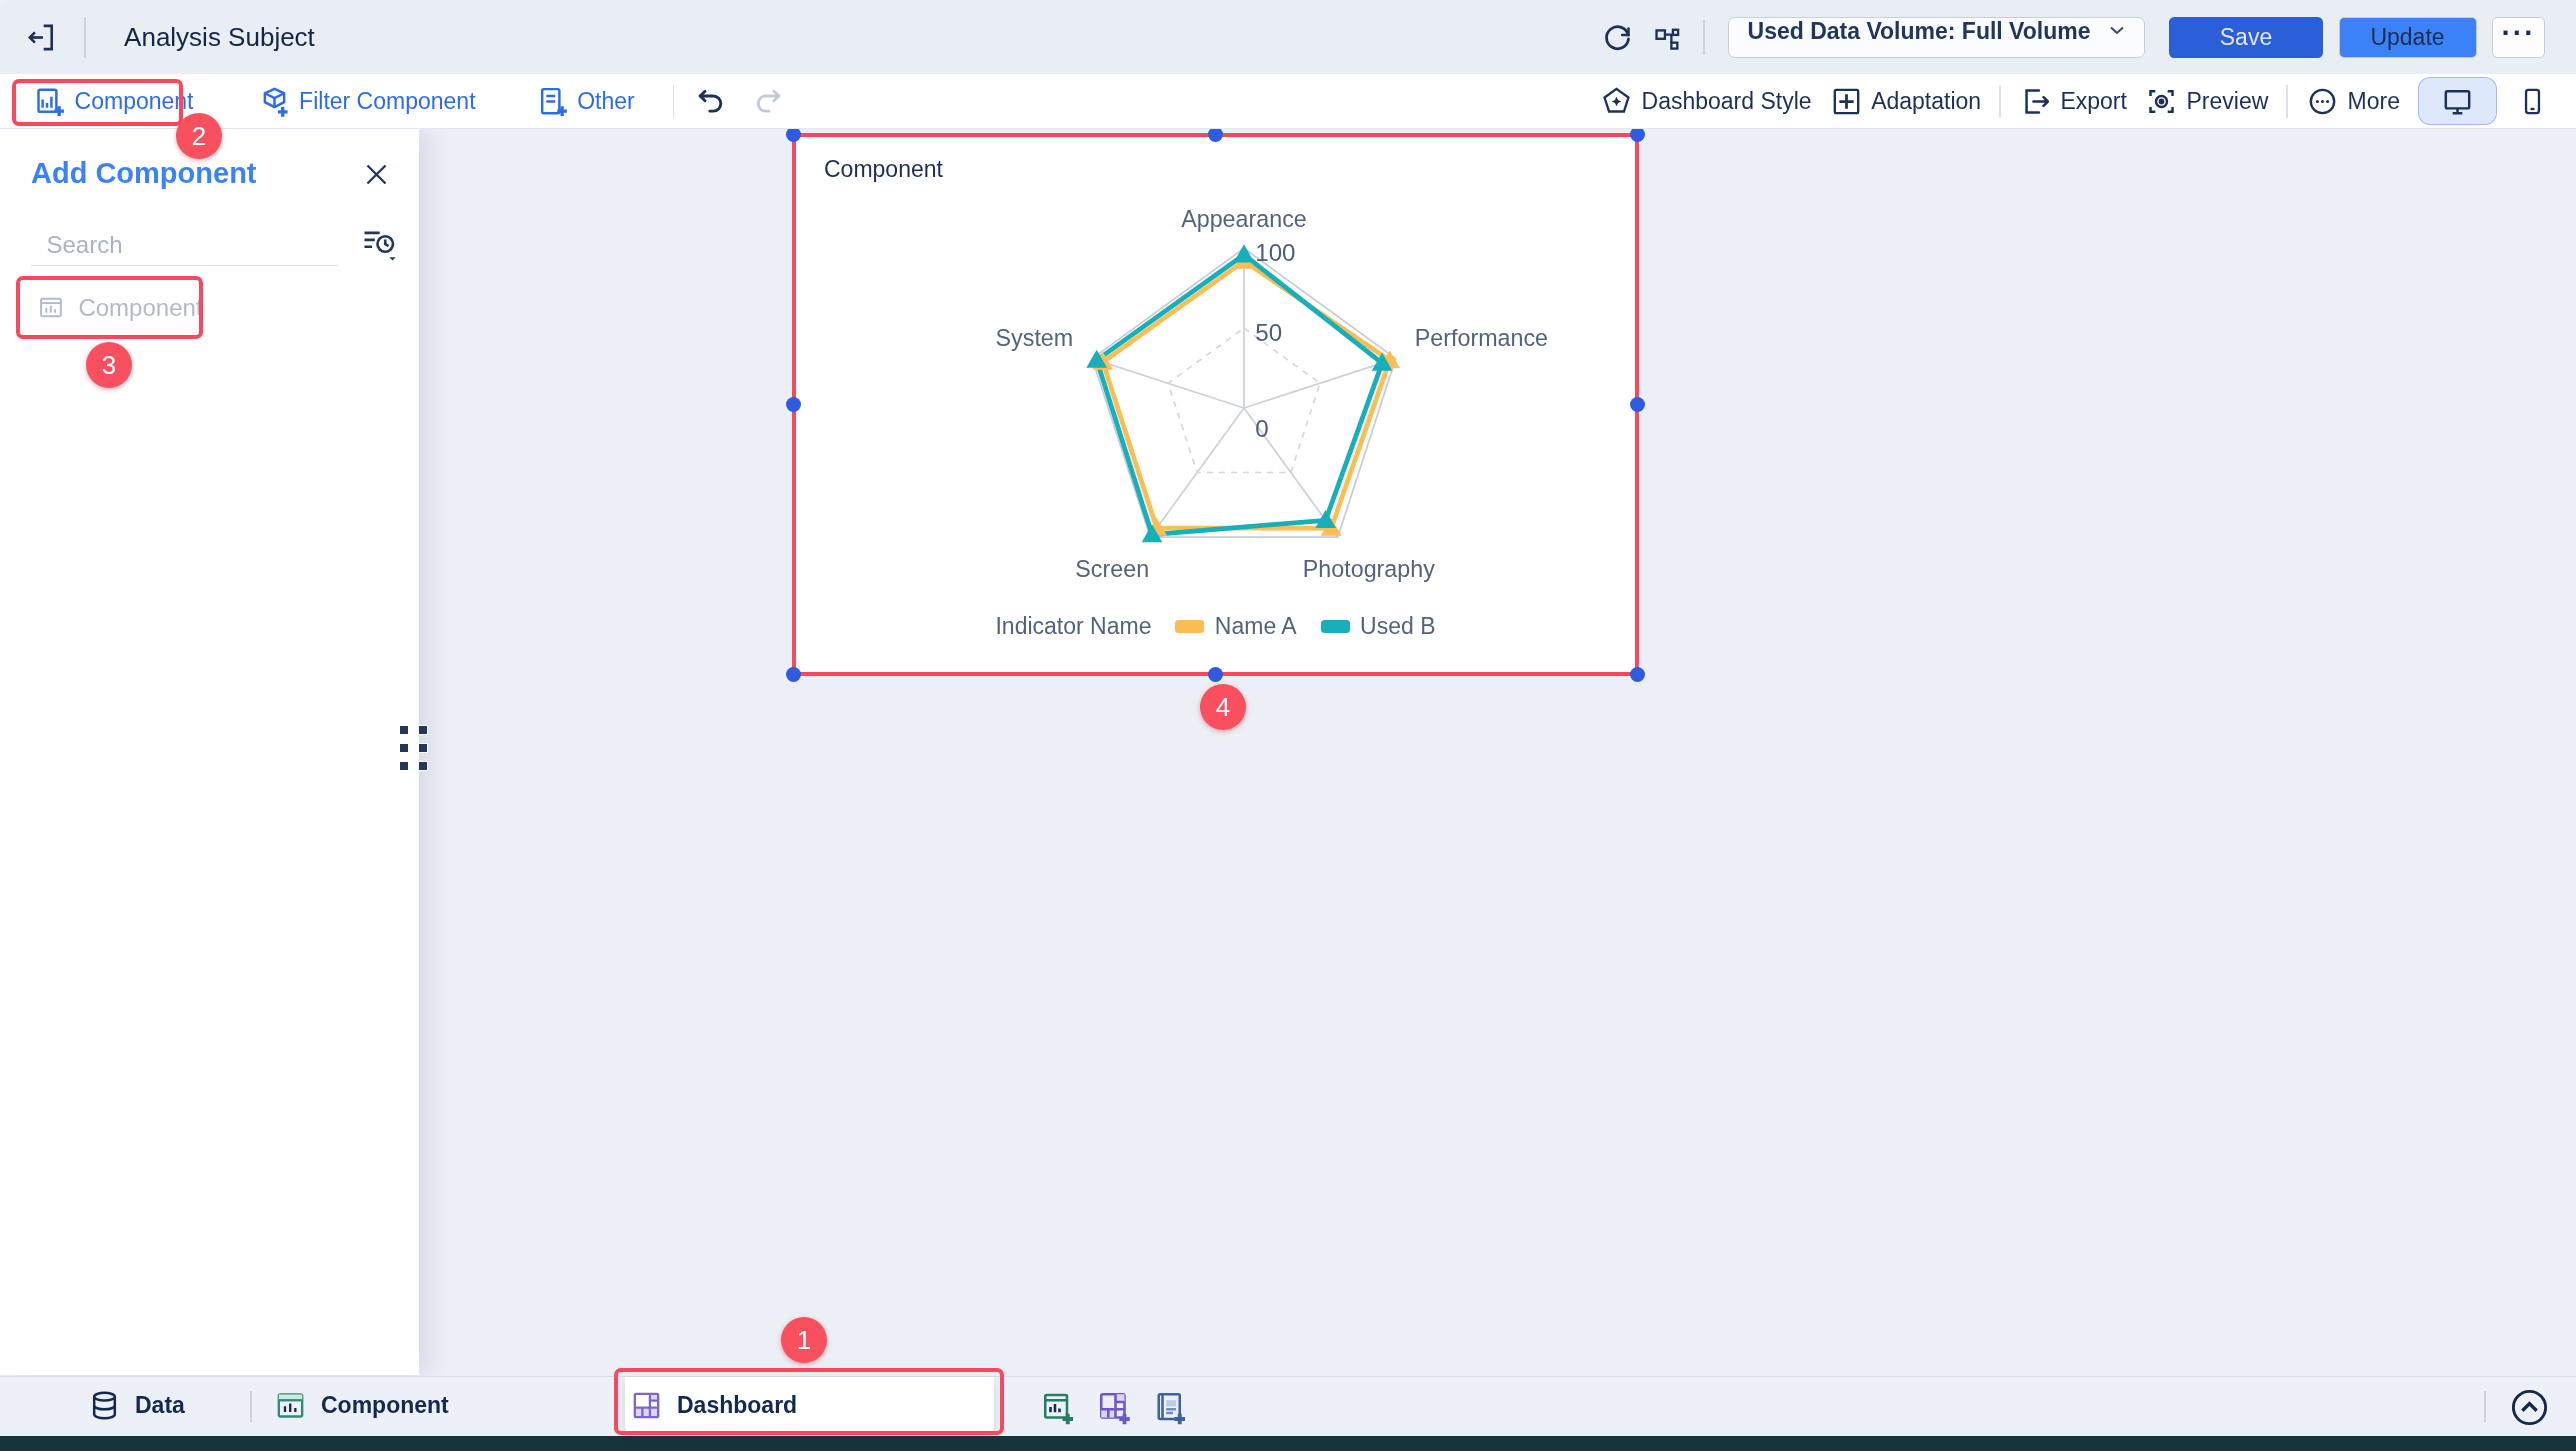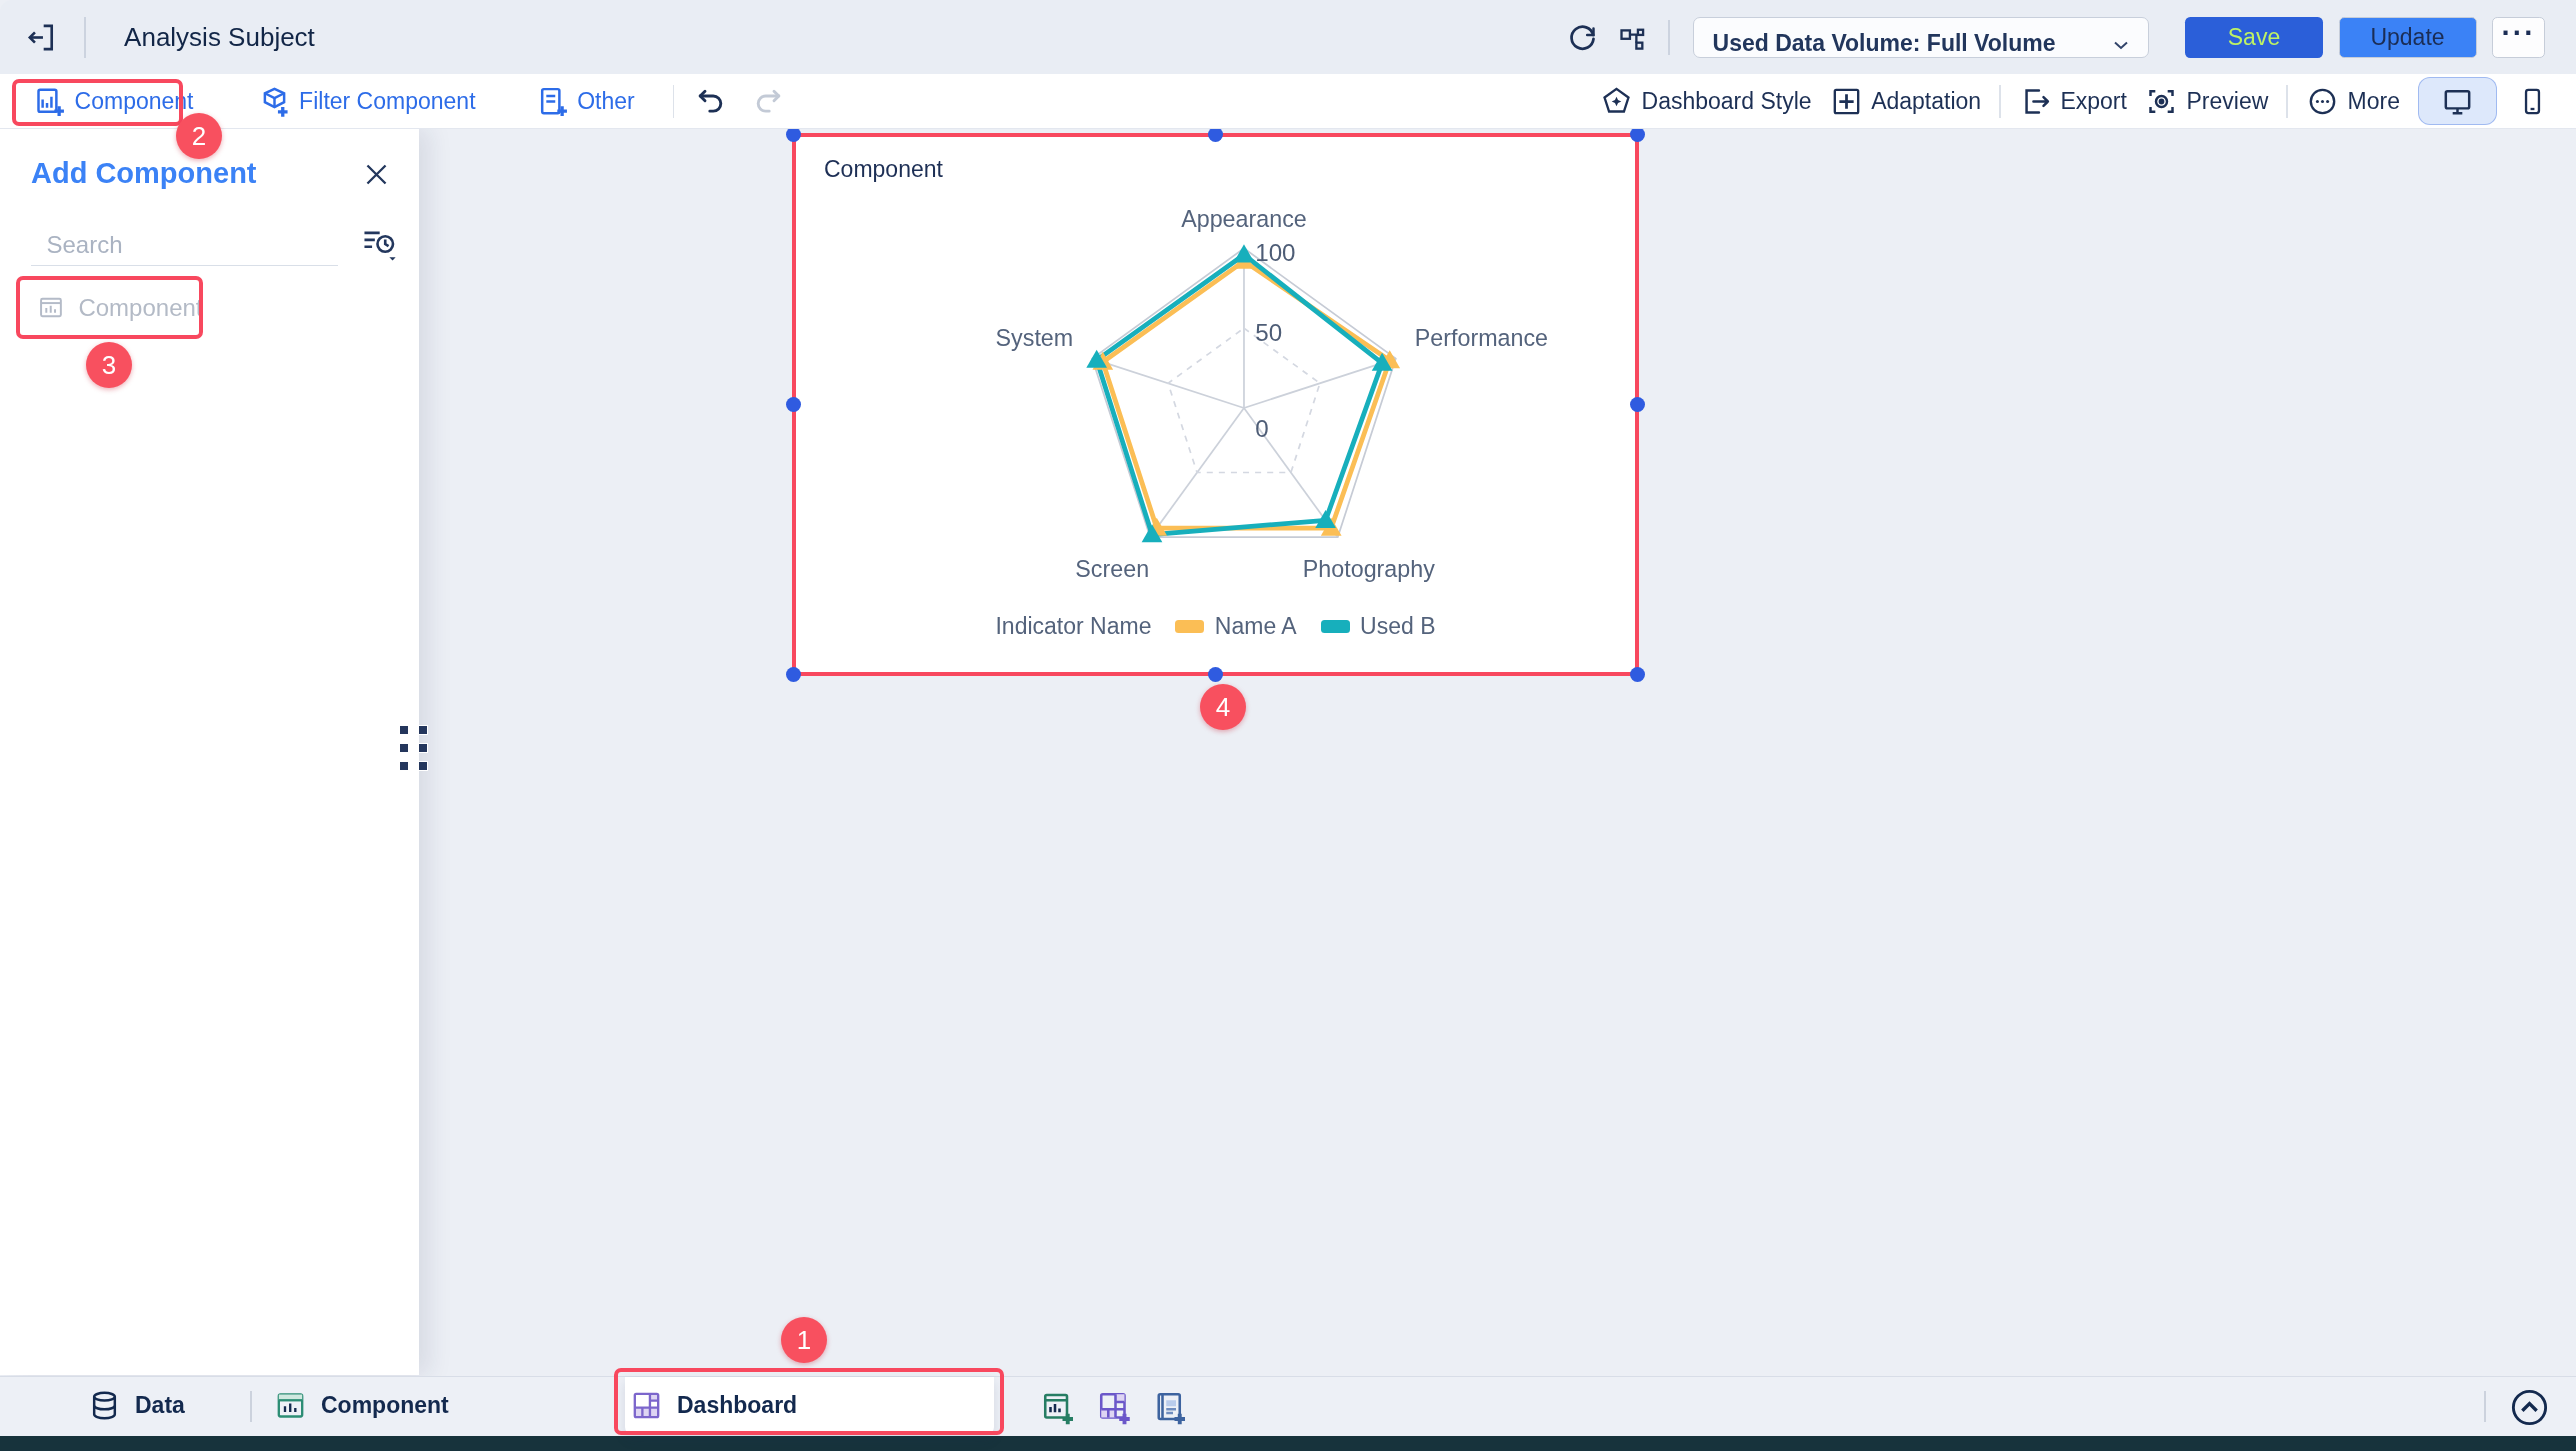--- a/index.html
+++ b/index.html
@@ -19,26 +19,26 @@
     border-radius:12px 0 0 0; z-index:20;
   }
   .hdr-exit { margin-left:22.4px; width:38px; height:38px; display:flex; align-items:center; justify-content:center; cursor:pointer; }
   .hdr-vdiv { width:1.7px; height:41px; background:#ccd3df; margin-left:24px; }
   .hdr-title { margin-left:38px; font-size:26px; font-weight:400; color:#122647; }
   .hdr-right { margin-left:auto; display:flex; align-items:center; margin-right:31px; }
   .hdr-iconbtn { width:38px; height:38px; display:flex; align-items:center; justify-content:center; cursor:pointer; }
   .hdr-right .hdr-vdiv2 { width:1.7px; height:35px; background:#ccd3df; margin:0 22.4px 0 17px; }
   .hdr-select {
     height:41px; background:#fbfcfe; border:1.7px solid #c8cfdb; border-radius:7px;
-    display:flex; align-items:flex-end; padding:0 15.5px 0 19px; cursor:pointer;gap:39px;
+    display:flex; align-items:flex-start; padding:0 15.5px 0 19px; cursor:pointer;
   }
   .hdr-select span { font-size:23px; font-weight:700; color:#22365c; }
   .hdr-select .chev { margin-left:14px; }
   .btn { height:41px; border-radius:5.2px; display:flex; align-items:center; justify-content:center; font-size:23px; cursor:pointer; }
-  .btn-save { width:138px; background:#2b5fd9; color:#bef264; margin-left:36px; }
+  .btn-save { width:154px; background:#2b5fd9; color:#e5e5e5; margin-left:24px; }
   .btn-update { width:138px; background:#3b82f6; border:1.7px solid #c6cdd9; color:#1b2d55; margin-left:15.5px; }
   .btn-more { width:53px; background:#fdfdfe; border:1.7px solid #c6cdd9; color:#1b2d55; margin-left:15.5px; font-size:29px; font-weight:700; letter-spacing:1.7px; padding-bottom:7px; }
 
   
   .toolbar {
     position:absolute; left:0; top:74px; width:100%; height:55px; background:#ffffff;
     display:flex; align-items:center; z-index:19; border-bottom:0.9px solid #e3e7ef;
   }
   .tb-item { display:flex; align-items:center; gap:8.6px; cursor:pointer; white-space:nowrap; }
   .tb-blue { color:#2d6ce8; font-size:23px; }

